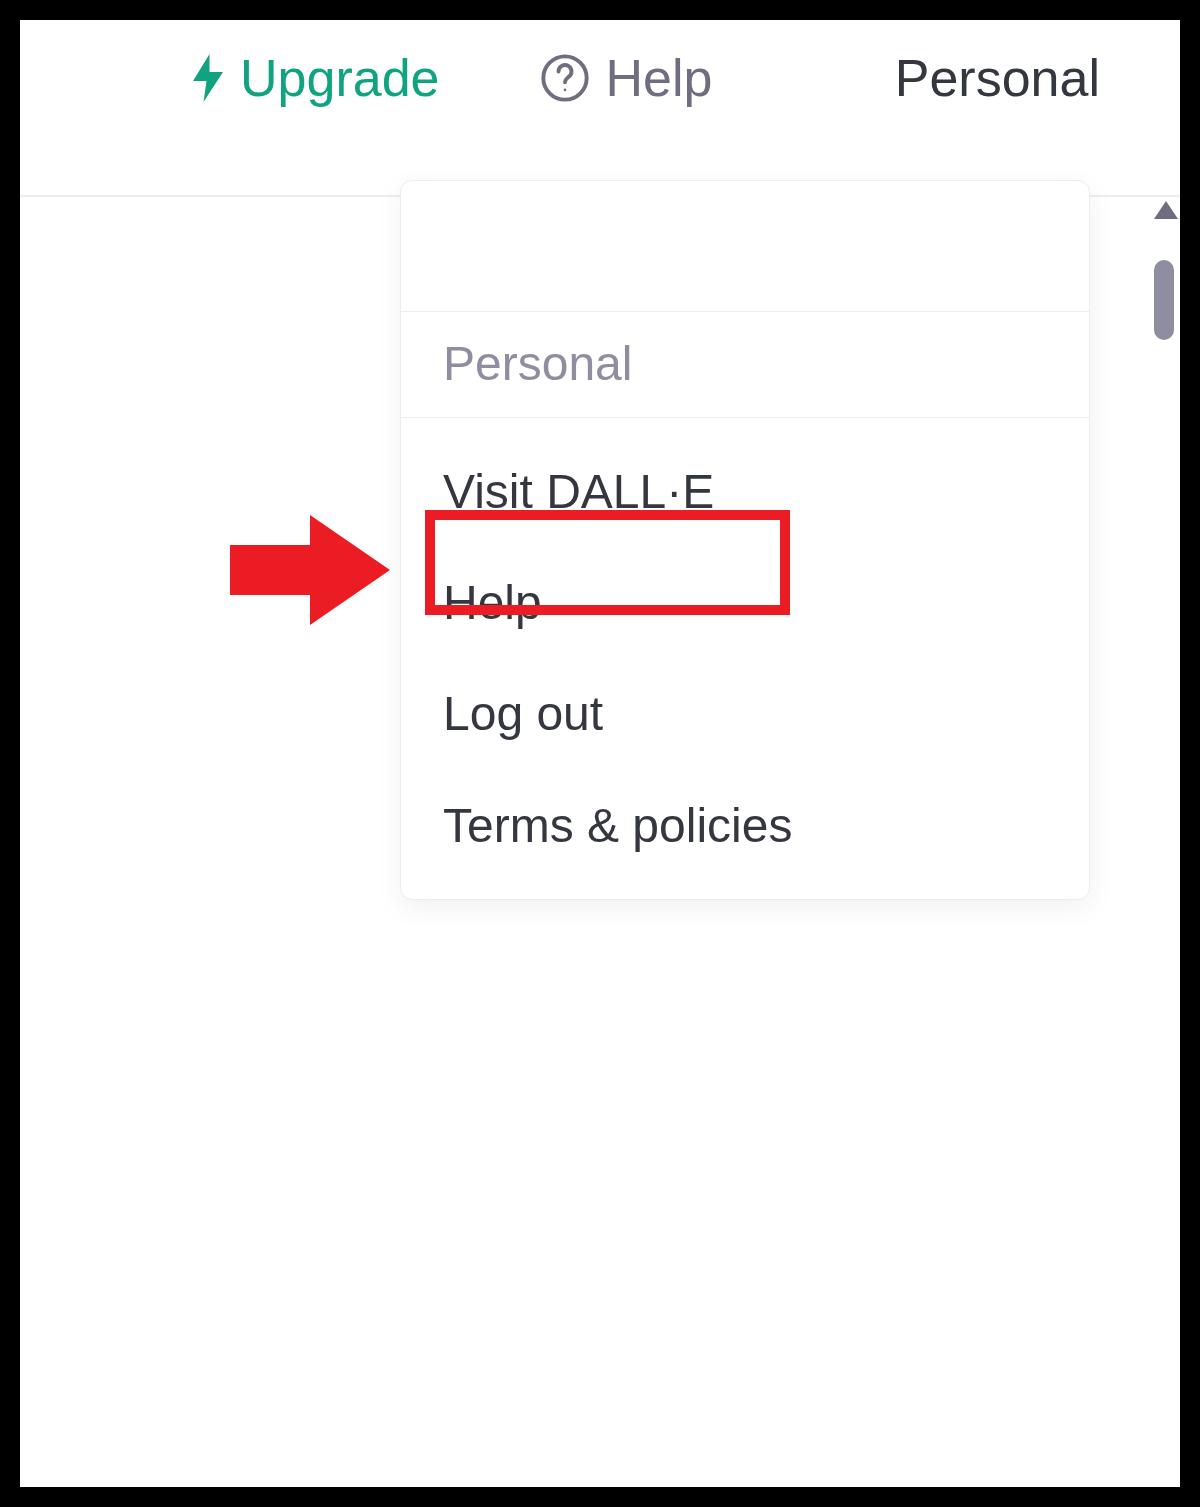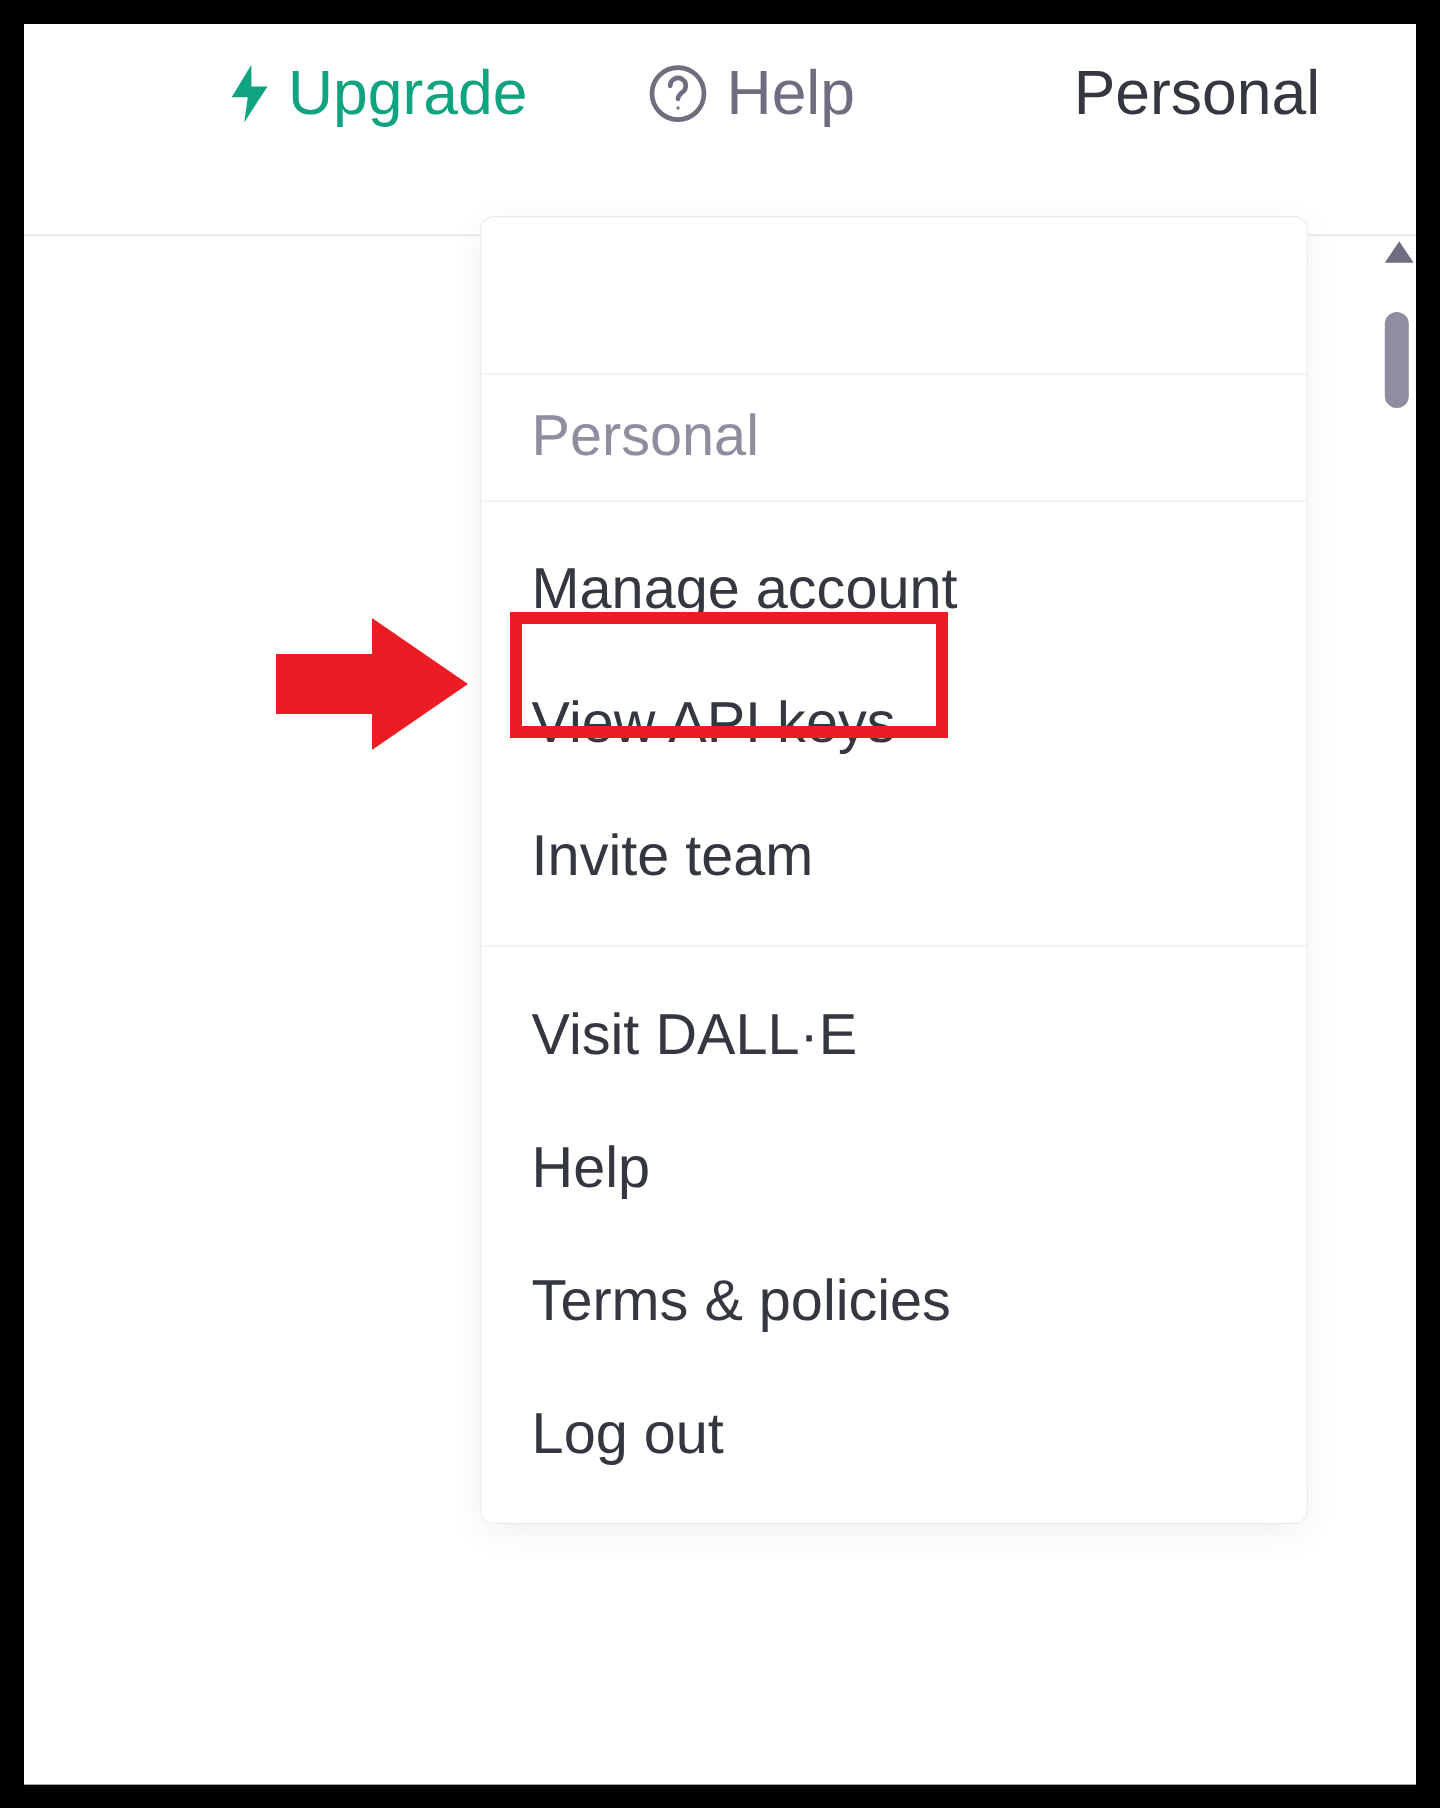--- a/index.html
+++ b/index.html
@@ -206,31 +206,26 @@
         <span>Personal</span>
       </div>
     </div>
 
     <div class="divider-line"></div>
 
     <div class="dropdown-menu">
       <div class="menu-header-space"></div>
       <div class="menu-section-title">Personal</div>
 
-      <div class="menu-group bordered">
-        <div class="menu-item">Manage account</div>
-        <div class="menu-item">View API keys</div>
-        <div class="menu-item">Invite team</div>
-      </div>
 
       <div class="menu-group">
         <div class="menu-item">Visit DALL·E</div>
         <div class="menu-item">Help</div>
+        <div class="menu-item">Log out</div>
         <div class="menu-item">Terms &amp; policies</div>
-        <div class="menu-item">Log out</div>
       </div>
     </div>
 
     <div class="highlight-box" style="top:490px; left:405px; width:365px; height:105px;"></div>
 
     <div class="arrow-pointer" style="top:495px; left:210px;">
       <svg width="160" height="110" viewBox="0 0 160 110">
         <path d="M0 30 L80 30 L80 0 L160 55 L80 110 L80 80 L0 80 Z" fill="#ec1c24"></path>
       </svg>
     </div>

